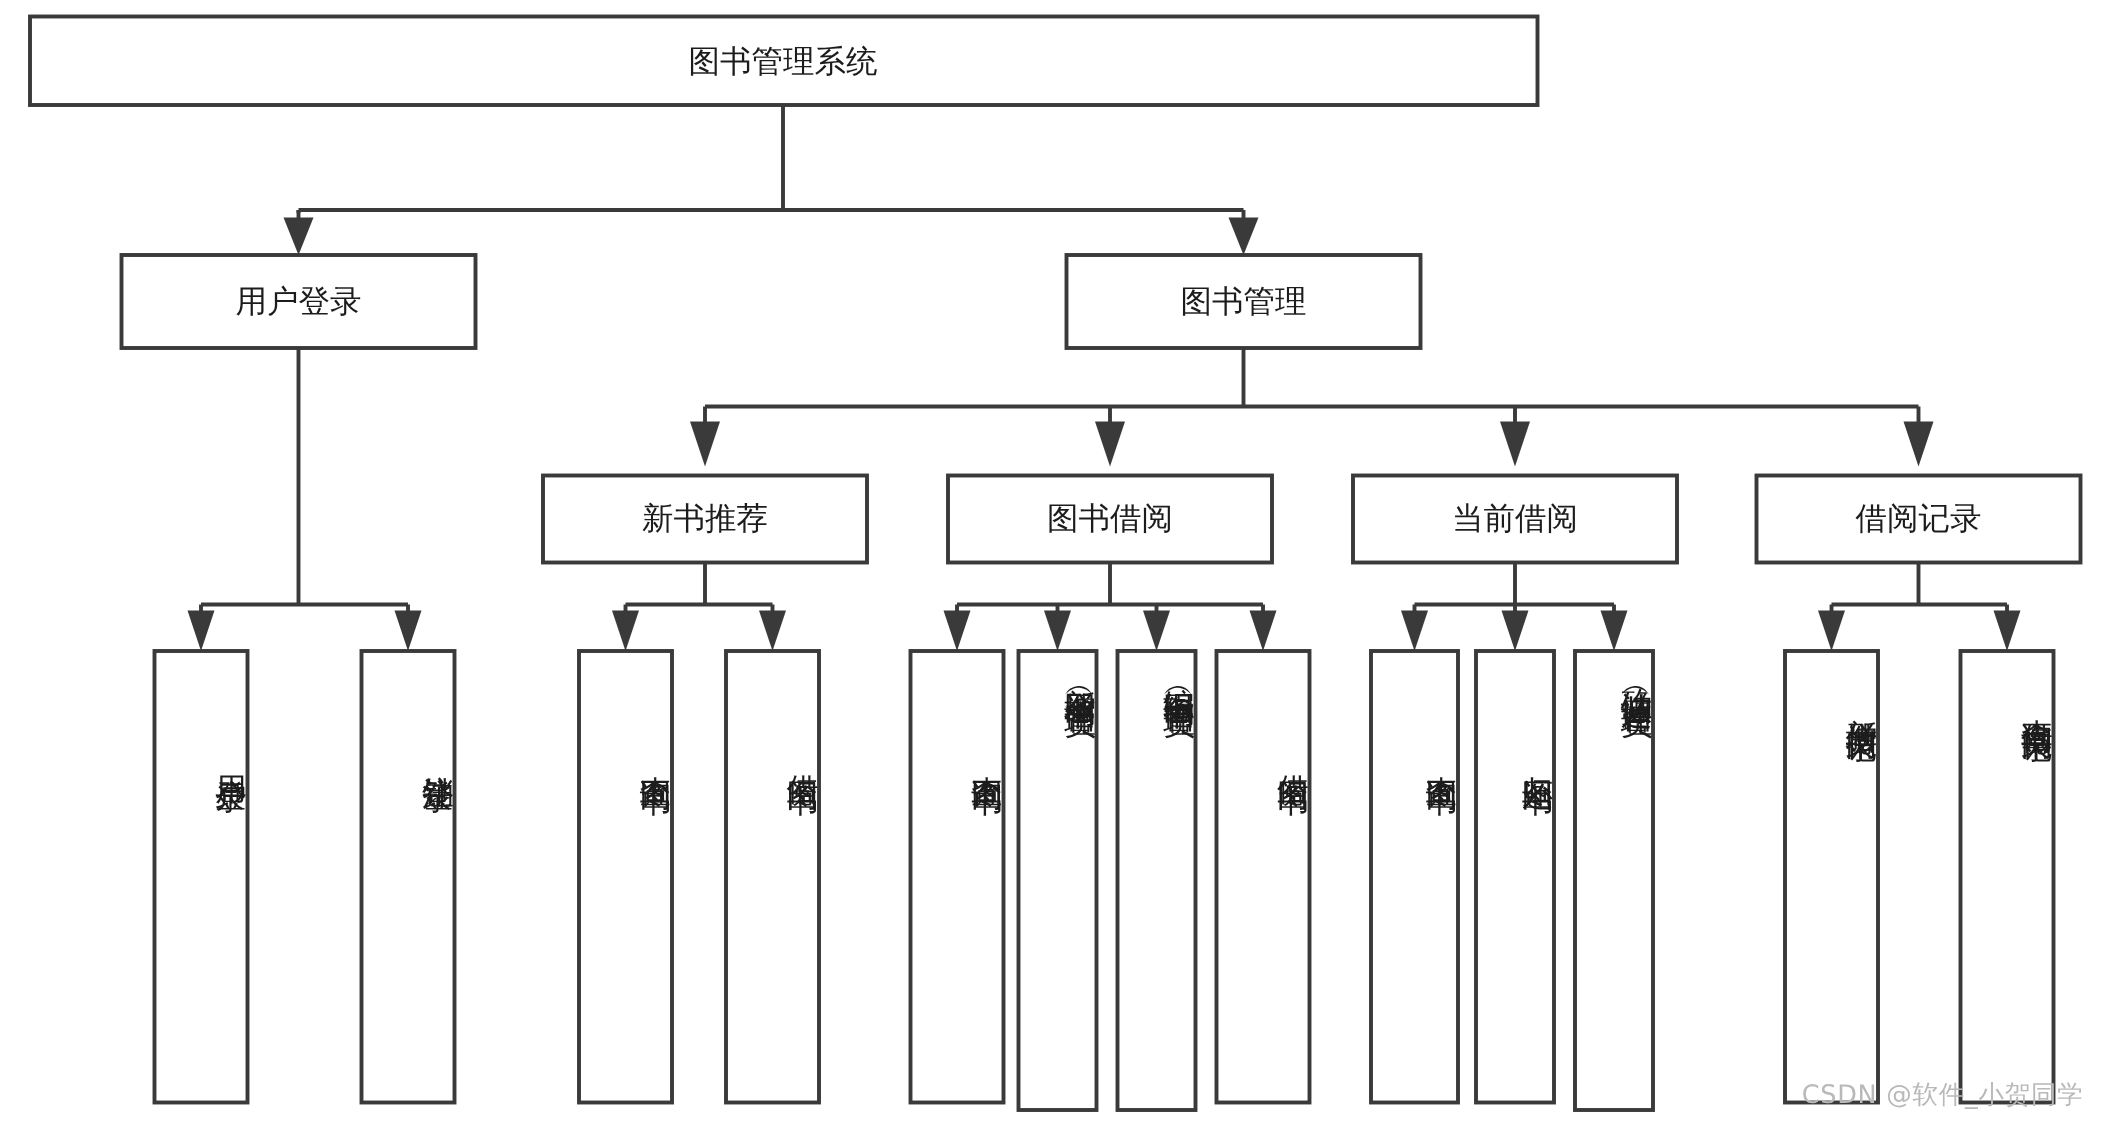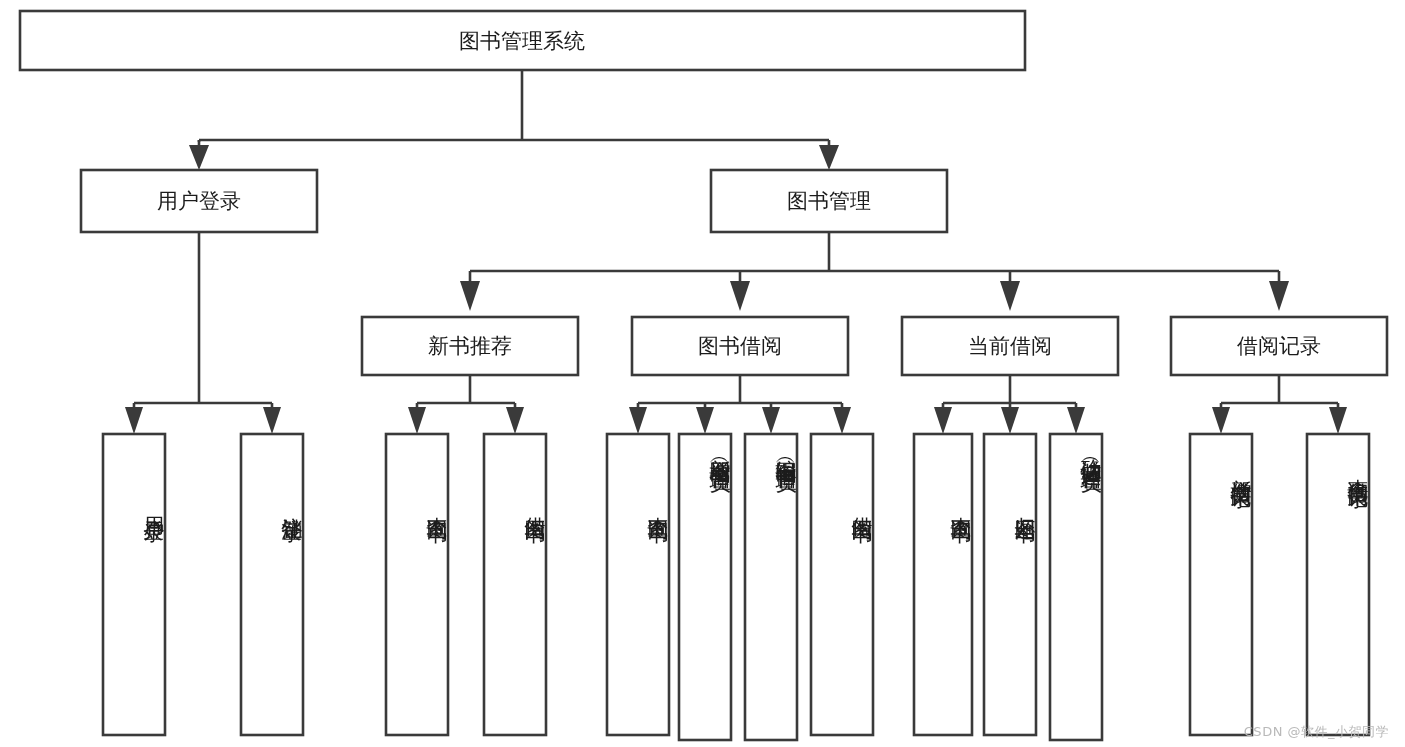--- a/index.html
+++ b/index.html
@@ -62,21 +62,21 @@
     text-align: center;
     white-space: nowrap;
     pointer-events: none;
     user-select: none;
   }
   .watermark {
     position: absolute;
     right: 16px;
     bottom: 6px;
     font-family: "DejaVu Sans", "Liberation Sans", sans-serif;
-    font-size: 13px;
+    font-size: 17px;
     color: #b9b9b9;
     letter-spacing: 0.5px;
     white-space: nowrap;
   }
 </style>
 </head>
 <body>
 
 <div id="diagram-root">
 

